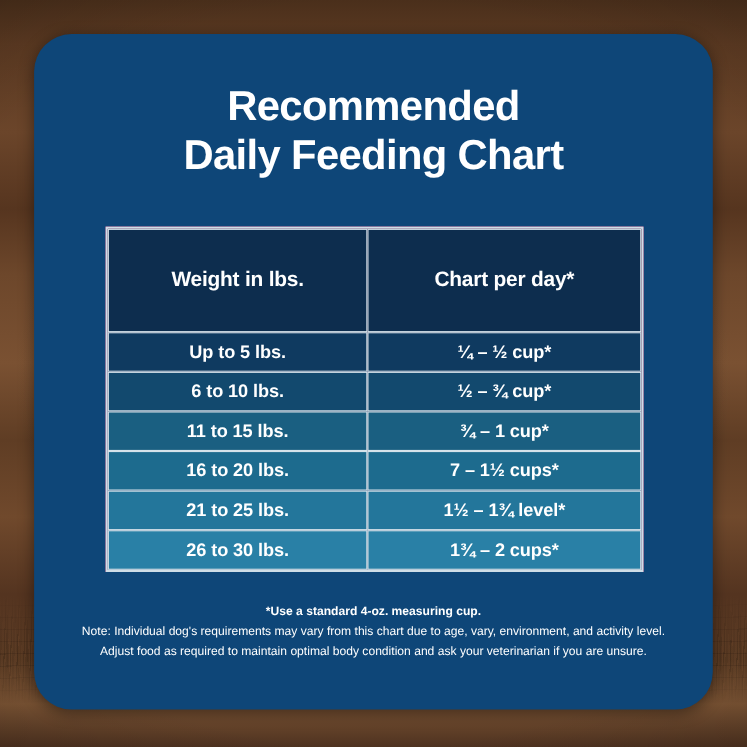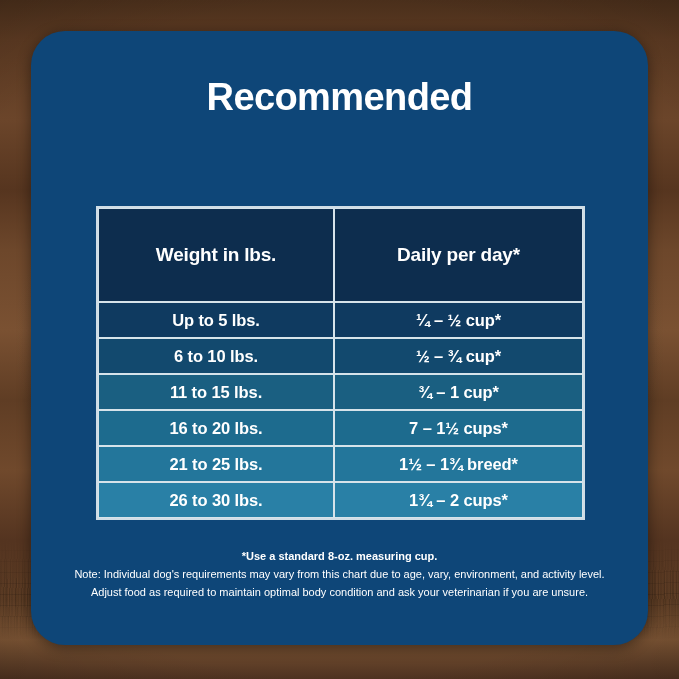--- a/index.html
+++ b/index.html
@@ -128,31 +128,32 @@
 </style>
 </head>
 <body>
 
 <div id="wood-bg"></div>
 
 <div id="card" style="background: rgb(14, 70, 120);">
 
   <div class="title-block">
     <span class="title-line">Recommended</span>
+    <span class="title-line">Daily Feeding Chart</span>
   </div>
 
   <table id="feeding-table">
     <colgroup>
       <col class="col-weight">
       <col class="col-cups">
     </colgroup>
     <thead>
       <tr>
         <th>Weight in lbs.</th>
-        <th>Daily per day*</th>
+        <th>Chart per day*</th>
       </tr>
     </thead>
     <tbody>
       <tr class="r0" style="background: rgb(15, 58, 96);">
         <td>Up to 5 lbs.</td>
         <td>¼ – ½ cup*</td>
       </tr>
       <tr class="r1" style="background: rgb(18, 73, 110);">
         <td>6 to 10 lbs.</td>
         <td>½ – ¾ cup*</td>
@@ -160,28 +161,28 @@
       <tr class="r2" style="background: rgb(26, 95, 129);">
         <td>11 to 15 lbs.</td>
         <td>¾ – 1 cup*</td>
       </tr>
       <tr class="r3" style="background: rgb(29, 107, 142);">
         <td>16 to 20 lbs.</td>
         <td>7 – 1½ cups*</td>
       </tr>
       <tr class="r4" style="background: rgb(35, 118, 155);">
         <td>21 to 25 lbs.</td>
-        <td>1½ – 1¾ breed*</td>
+        <td>1½ – 1¾ level*</td>
       </tr>
       <tr class="r5" style="background: rgb(41, 128, 166);">
         <td>26 to 30 lbs.</td>
         <td>1¾ – 2 cups*</td>
       </tr>
     </tbody>
   </table>
 
   <div id="footnote">
-    <span class="line strong">*Use a standard 8-oz. measuring cup.</span>
+    <span class="line strong">*Use a standard 4-oz. measuring cup.</span>
     <span class="line">Note: Individual dog's requirements may vary from this chart due to age, vary, environment, and activity level.</span>
     <span class="line">Adjust food as required to maintain optimal body condition and ask your veterinarian if you are unsure.</span>
   </div>
 
 </div>
 
 </body></html>

